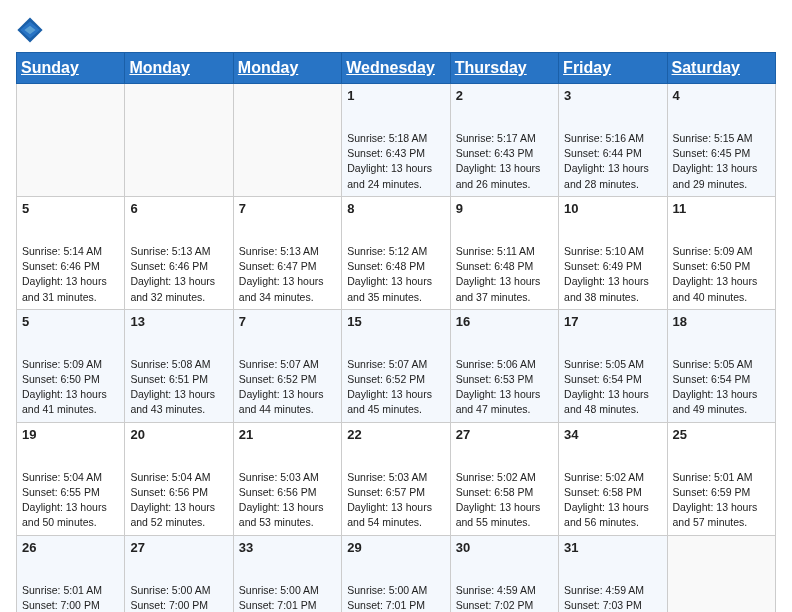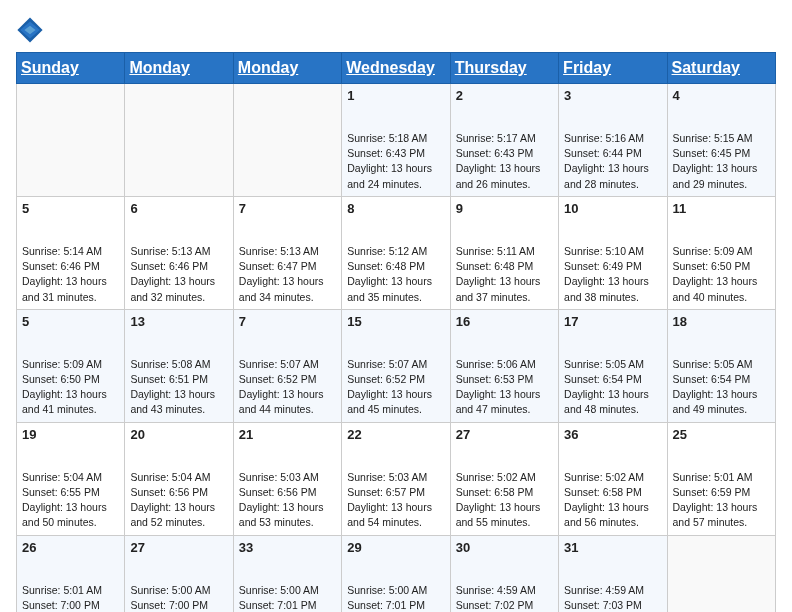--- a/index.html
+++ b/index.html
@@ -232,21 +232,21 @@
         </td>
         <td>
           <span class="day-num">22</span>
           <div class="day-info">Sunrise: 5:03 AM<br>Sunset: 6:57 PM<br>Daylight: 13 hours<br>and 54 minutes.</div>
         </td>
         <td>
           <span class="day-num">27</span>
           <div class="day-info">Sunrise: 5:02 AM<br>Sunset: 6:58 PM<br>Daylight: 13 hours<br>and 55 minutes.</div>
         </td>
         <td>
-          <span class="day-num">36</span>
+          <span class="day-num">34</span>
           <div class="day-info">Sunrise: 5:02 AM<br>Sunset: 6:58 PM<br>Daylight: 13 hours<br>and 56 minutes.</div>
         </td>
         <td>
           <span class="day-num">25</span>
           <div class="day-info">Sunrise: 5:01 AM<br>Sunset: 6:59 PM<br>Daylight: 13 hours<br>and 57 minutes.</div>
         </td>
       </tr>
       <tr class="row-odd">
         <td>
           <span class="day-num">26</span>

